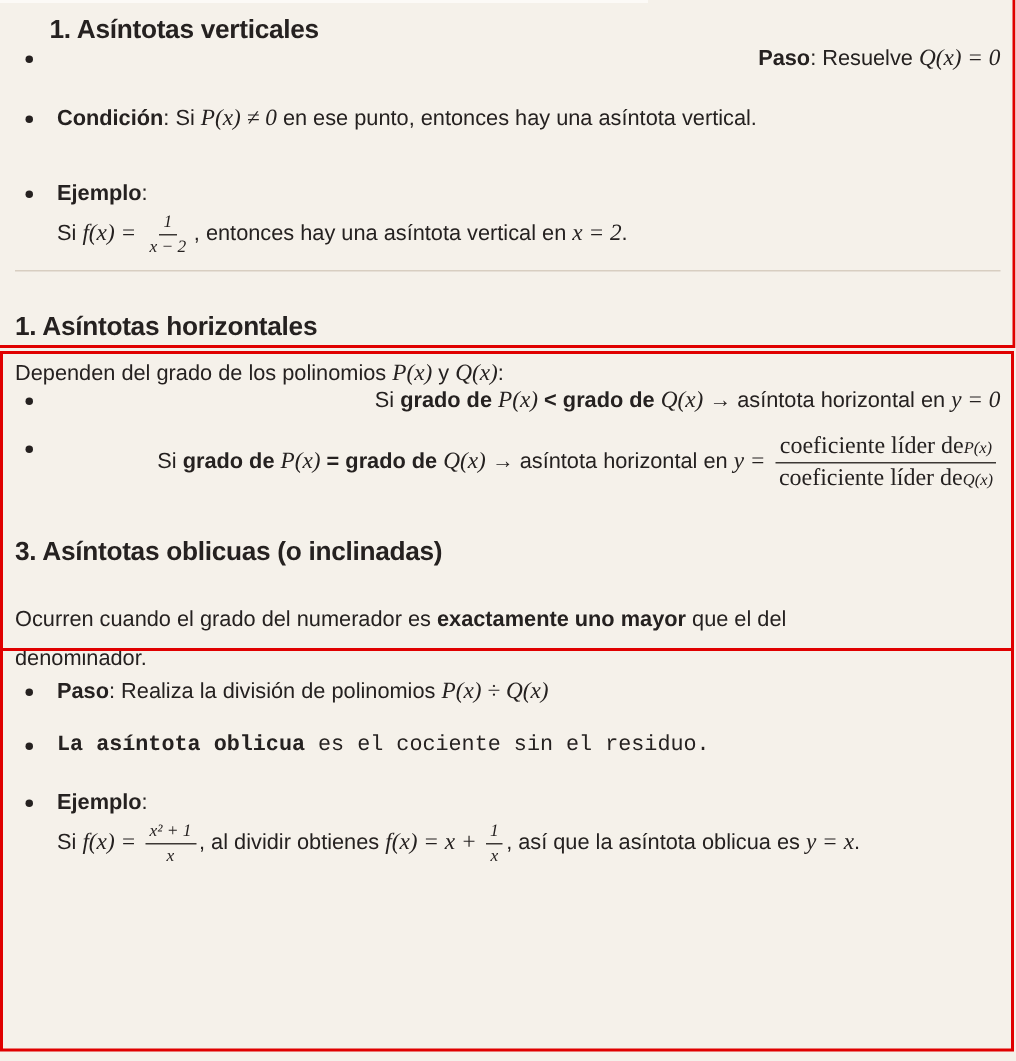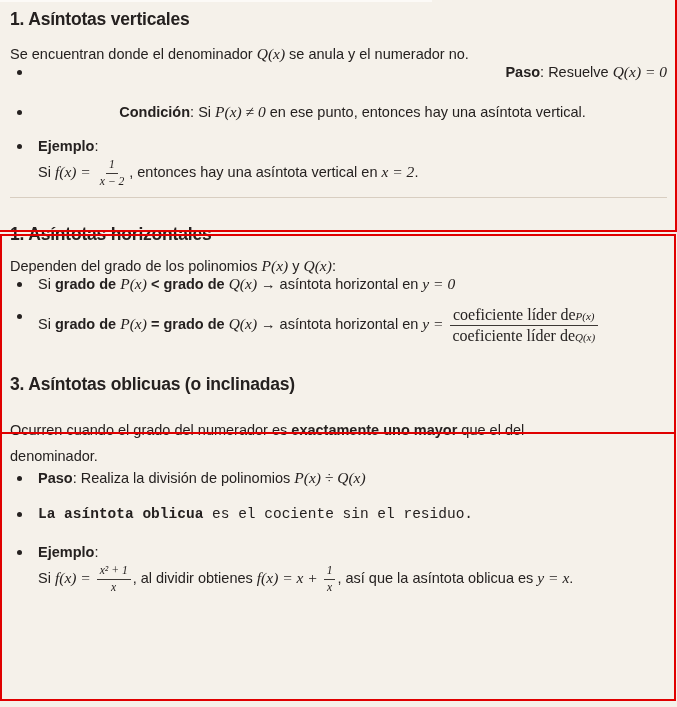--- a/index.html
+++ b/index.html
@@ -27,29 +27,29 @@
     display:inline-flex;flex-direction:column;align-items:center;
     vertical-align:middle;line-height:1;margin:0 2px;
     font-family:"Liberation Serif",serif;font-style:italic;
   }
   .frac .num{font-size:0.8em;padding:0 3px 2px;border-bottom:1px solid #3c3835;}
   .frac .den{font-size:0.8em;padding:2px 3px 0;}
   .frac .t{font-style:normal;font-size:16px;}
   .frac .mi{font-style:italic;font-size:11px;}
   .frac-big .num,.frac-big .den{display:flex;align-items:baseline;gap:0;}
   
-  .s1-h{margin-top:9px;}
+  .s1-h{margin-top:9px;margin-left:23px;}
   .s1-p{margin-top:15px;}
   .s1-list{margin-top:20px;}
   .s1-li1{margin-bottom:22px;text-align:right;}
-  .s1-li2{margin-bottom:16px;text-align:center;}
+  .s1-li2{margin-bottom:32px;}
   .divider{border:none;border-top:1px solid #d8cec1;margin:10px 0 0 0;}
   .s2-h{margin-top:26px;}
   .s2-p{margin-top:12px;}
-  .s2-list{margin-top:20px;}
+  .s2-list{margin-top:20px;text-align:right;}
   .s2-li1{margin-bottom:14px;}
   .s2-li2{margin-bottom:10px;}
   .s3-h{margin-top:30px;}
   .s3-p{margin-top:22px;line-height:26px;}
   .s3-list{margin-top:14px;}
   .s3-li1{margin-bottom:18px;}
   .s3-li2{margin-bottom:20px;font-family:Liberation Mono, monospace;}
   
   .overlay{position:absolute;inset:0;pointer-events:none;}
   .rbox{position:absolute;border:2px solid #e00000;box-sizing:border-box;}
@@ -58,21 +58,20 @@
   .rbox-c{left:0;top:432px;width:676px;height:269px;}
   .top-strip{position:absolute;left:0;top:0;width:432px;height:2px;background:#fcfaf7;}
 </style>
 </head>
 <body>
 
 <div class="doc">
 
   <section>
     <h2 class="h s1-h">1. Asíntotas verticales</h2>
-    <p class="p s1-p"><span>Se encuentran donde el denominador </span><span class="m">Q(x)</span><span> se anula y el numerador no.</span></p>
     <ul class="list s1-list">
       <li class="s1-li1"><span class="b">Paso</span><span>: Resuelve </span><span class="m">Q(x) = 0</span></li>
       <li class="s1-li2"><span class="b">Condición</span><span>: Si </span><span class="m">P(x) ≠ 0</span><span> en ese punto, entonces hay una asíntota vertical.</span></li>
       <li>
         <div><span class="b">Ejemplo</span><span>:</span></div>
         <div class="sub"><span>Si </span><span class="m">f(x) = </span><span class="frac">
               <span class="num">1</span>
               <span class="den">x − 2</span>
             </span><span>, entonces hay una asíntota vertical en </span><span class="m">x = 2</span><span>.</span></div>
       </li>

